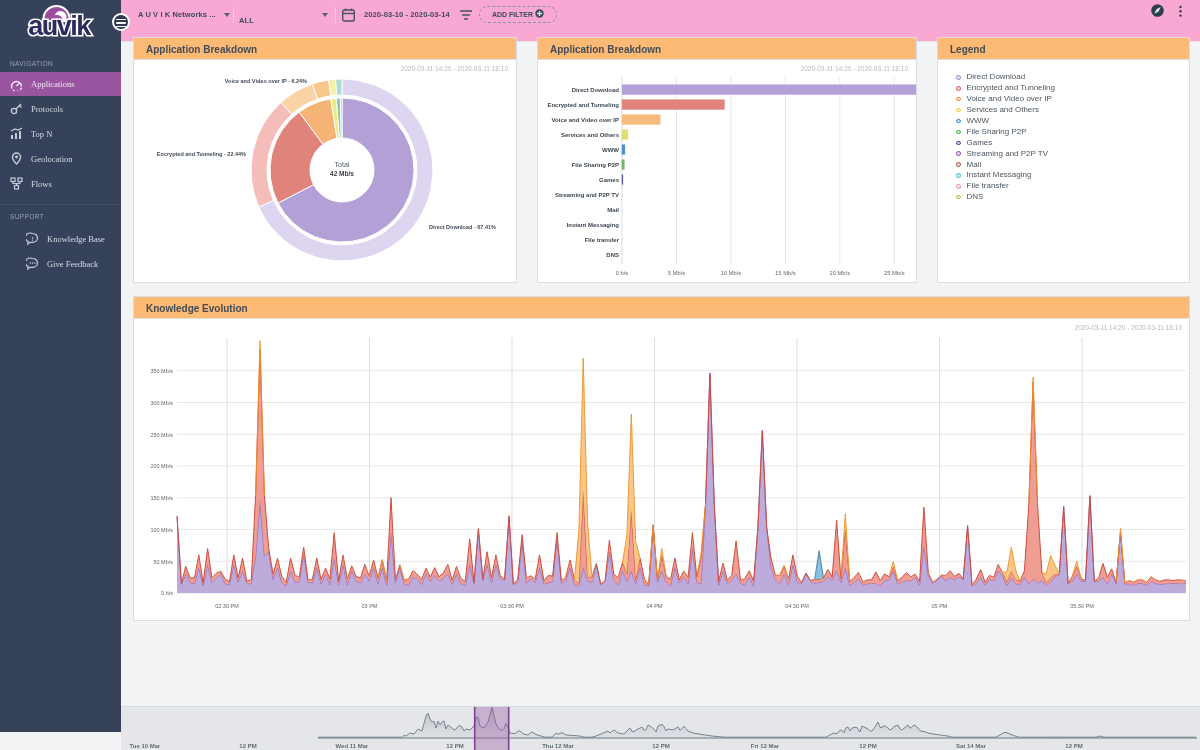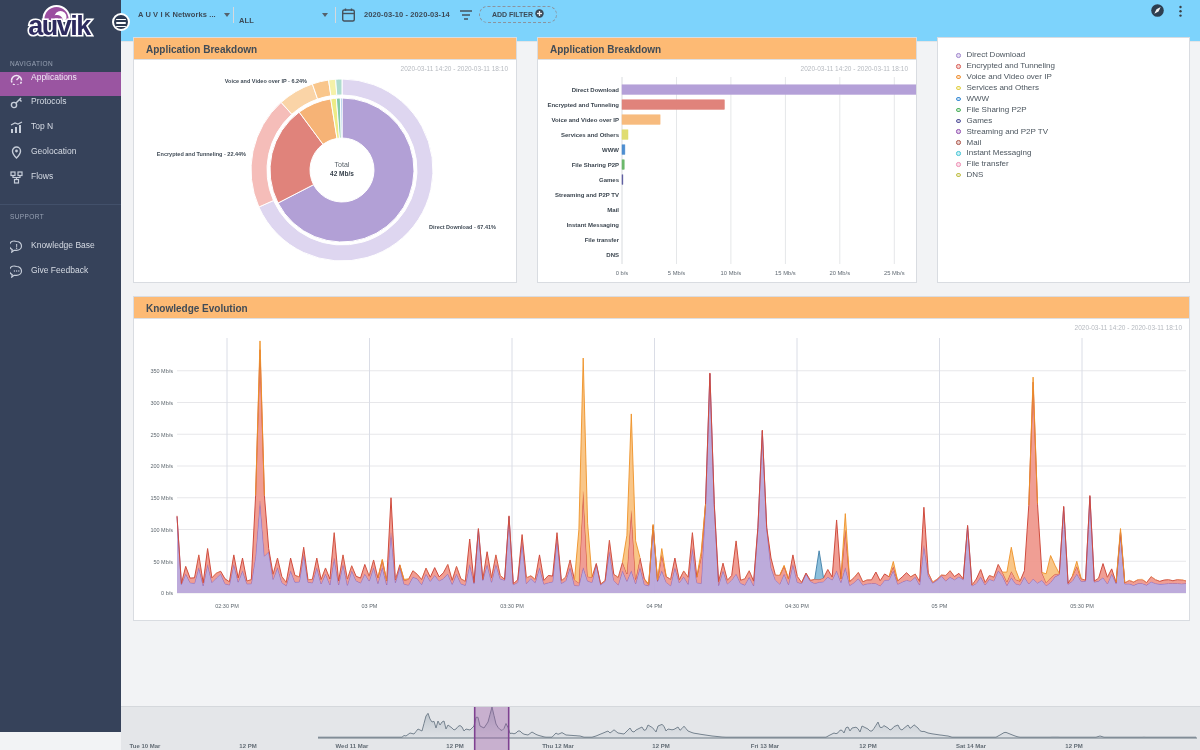--- a/index.html
+++ b/index.html
@@ -1,25 +1,25 @@
 <!DOCTYPE html>
 <html><head><meta charset="utf-8">
 <style>
 * { margin:0; padding:0; box-sizing:border-box; }
 html,body { width:1200px; height:750px; overflow:hidden; font-family:"Liberation Sans", sans-serif; }
 #page { position:relative; width:1200px; height:750px; background:#f2f3f5; }
 #sidebar { position:absolute; left:0; top:0; width:121px; height:732px; background:#36425a; z-index:5; }
-#topbar { position:absolute; left:121px; top:0; width:1079px; height:42px; background:#7dd3fc; border-bottom:1px solid #e3e5e8; }
+#topbar { position:absolute; left:121px; top:0; width:1079px; height:42px; background:#f9a8d4; border-bottom:1px solid #e3e5e8; }
 .panel { position:absolute; background:#fff; border:1px solid #d9dce1; }
 .phead { height:22px; background:#fdba74; border-bottom:1px solid #dde0e4; line-height:23px; padding-left:12px;
   font-size:10px; color:#414c57; font-weight:bold; }
 .pdate { position:absolute; font-size:6.5px; color:#b6bac0; }
 .navlbl { font-size:6.5px; letter-spacing:0.4px; color:#97a1b3; padding:0 0 0 10px; }
 .nav { list-style:none; }
-.nav li { height:25px; display:flex; align-items:flex-start; color:#d6dbe4; font-size:8.5px; padding-left:10px; white-space:nowrap; }
+.nav li { height:25px; display:flex; align-items:center; color:#d6dbe4; font-size:8.5px; padding-left:10px; white-space:nowrap;font-family:Liberation Serif, serif; }
 .nav li svg { margin-right:8px; flex:none; }
 .nav li.act { background:#9a55a1; height:24px; color:#f0e6f4; }
 #ham { position:absolute; left:112px; top:13px; width:18px; height:18px; border-radius:50%;
   background:#2e3a52; border:2px solid #fff; z-index:9; }
 #ham div { width:10px; height:1.6px; background:#fff; margin:2px auto 0; border-radius:1px; }
 #ham div:first-child { margin-top:3.6px; }
 .tbtext { position:absolute; font-size:7.5px; font-weight:bold; color:#3c4a57; letter-spacing:0.1px; }
 .caret { position:absolute; width:0; height:0; border-left:3.5px solid transparent; border-right:3.5px solid transparent; border-top:4px solid #55616c; }
 .vdiv { position:absolute; top:7px; height:16px; width:1px; background:#d6d9dd; }
 #addfilter { position:absolute; left:358px; top:6px; width:78px; height:17px; border:1px dashed #8a949e; border-radius:9px;
@@ -102,21 +102,21 @@
           </svg>Geolocation</li>
     <li><svg width="13" height="13" viewBox="0 0 13 13">
             <rect x="1" y="1" width="4" height="3.5" fill="none" stroke="#c6cdd9" stroke-width="1.2"></rect>
             <rect x="8" y="1" width="4" height="3.5" fill="none" stroke="#c6cdd9" stroke-width="1.2"></rect>
             <rect x="4.5" y="8.5" width="4" height="3.5" fill="none" stroke="#c6cdd9" stroke-width="1.2"></rect>
             <path d="M3 4.5 L3 6.5 L10 6.5 L10 4.5 M6.5 6.5 L6.5 8.5" fill="none" stroke="#c6cdd9" stroke-width="1.2"></path>
           </svg>Flows</li>
   </ul>
   <div style="height:1px;background:#42506a;margin:8px 0 8px;"></div>
   <div class="navlbl">SUPPORT</div>
-  <ul class="nav" style="margin-top:20px;">
+  <ul class="nav" style="margin-top:6px;padding-left:16px;">
     <li><svg width="13" height="13" viewBox="0 0 13 13">
             <path d="M6.5 1.5 a5 4.4 0 0 1 0 8.8 l-2.5 0 l-2.2 1.8 l0.4-2.5 a5 4.4 0 0 1 4.3-8.1z" fill="none" stroke="#c6cdd9" stroke-width="1.2"></path>
             <text x="5.4" y="8.5" font-size="7" fill="#c6cdd9" font-weight="bold">!</text>
           </svg>Knowledge Base</li>
     <li><svg width="13" height="13" viewBox="0 0 13 13">
             <path d="M6.5 1.5 a5 4.4 0 0 1 0 8.8 l-2.5 0 l-2.2 1.8 l0.4-2.5 a5 4.4 0 0 1 4.3-8.1z" fill="none" stroke="#c6cdd9" stroke-width="1.2"></path>
             <circle cx="4.4" cy="6" r="0.7" fill="#c6cdd9"></circle>
             <circle cx="6.6" cy="6" r="0.7" fill="#c6cdd9"></circle>
             <circle cx="8.8" cy="6" r="0.7" fill="#c6cdd9"></circle>
           </svg>Give Feedback</li>
@@ -184,20 +184,21 @@
 <rect x="84.0" y="114.8" width="0.9" height="9.6" fill="#5b5a9e" stroke="#5b5a9e" stroke-width="0.5"></rect>
 <text x="81" y="137.0" font-size="6" font-weight="bold" fill="#3c4650" text-anchor="end">Streaming and P2P TV</text>
 <text x="81" y="152.0" font-size="6" font-weight="bold" fill="#3c4650" text-anchor="end">Mail</text>
 <text x="81" y="167.0" font-size="6" font-weight="bold" fill="#3c4650" text-anchor="end">Instant Messaging</text>
 <text x="81" y="182.0" font-size="6" font-weight="bold" fill="#3c4650" text-anchor="end">File transfer</text>
 <text x="81" y="197.0" font-size="6" font-weight="bold" fill="#3c4650" text-anchor="end">DNS</text>
   </svg>
 </div>
 
 <div class="panel" style="left:937px;top:37px;width:253px;height:246px;">
+  <div class="phead">Legend</div>
   <div style="padding-top:12px;">
     <div class="legend-item">
           <div class="ldot" style="border-color:#a287ce;background:#e4ddf1;"></div>
           <span>Direct Download</span>
         </div>
 <div class="legend-item">
           <div class="ldot" style="border-color:#d95f57;background:#f4d2cf;"></div>
           <span>Encrypted and Tunneling</span>
         </div>
 <div class="legend-item">

